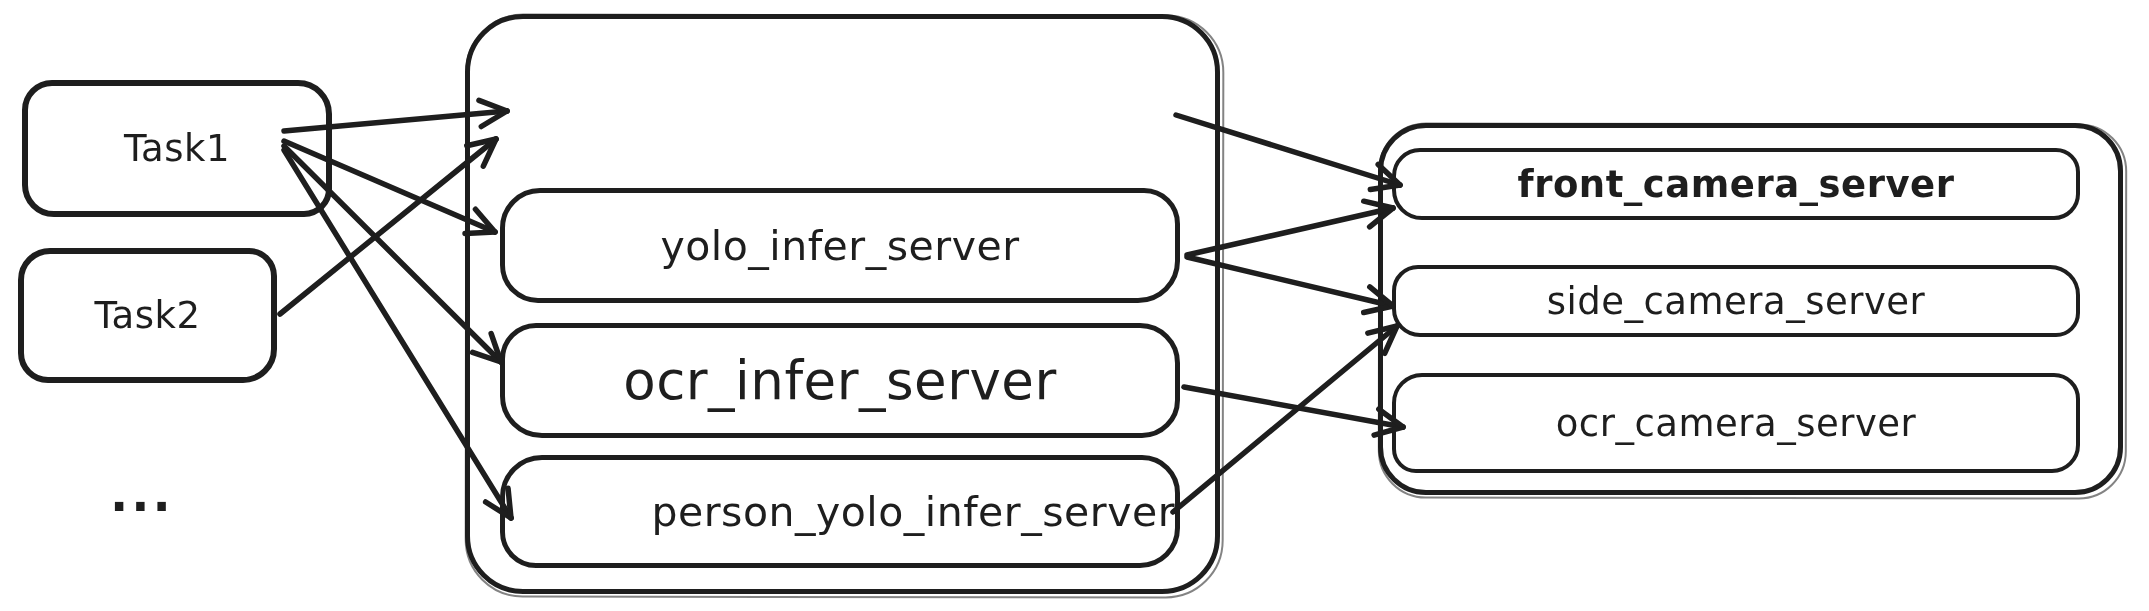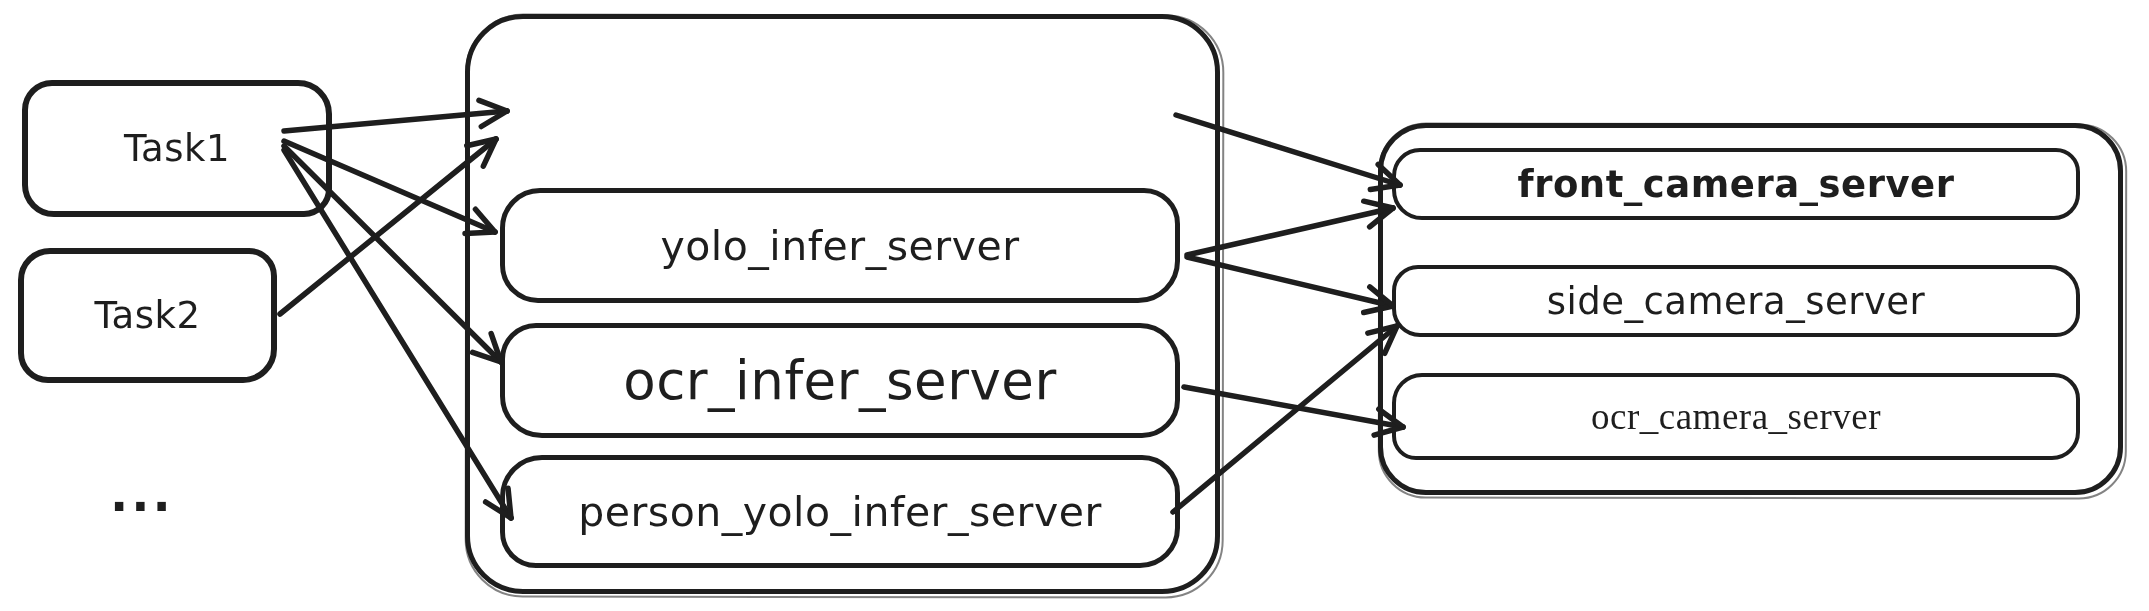--- a/index.html
+++ b/index.html
@@ -54,26 +54,26 @@
   .ellipsis{
     position:absolute;left:110px;top:470px;
     font-size:48px;font-weight:900;letter-spacing:3px;
     color:var(--stroke);z-index:2;line-height:1;
   }
   
   #infer-group{left:465px;top:14px;width:755px;height:580px;border-radius:58px;}
   #lane_infer_server{left:500px;top:53px;width:680px;height:120px;border-radius:38px 42px 36px 40px;font-size:41px;}
   #yolo_infer_server{left:500px;top:188px;width:680px;height:115px;border-radius:40px 36px 42px 38px;font-size:41px;}
   #ocr_infer_server{left:500px;top:323px;width:680px;height:115px;border-radius:36px 40px 38px 42px;font-size:53px;}
-  #person_yolo_infer_server{left:500px;top:455px;width:680px;height:113px;border-radius:42px 38px 40px 36px;font-size:41px;}
+  #person_yolo_infer_server{left:500px;top:455px;width:680px;height:113px;border-radius:42px 38px 40px 36px;font-size:41px;justify-content:flex-end;}
   
   #camera-group{left:1378px;top:123px;width:745px;height:372px;border-radius:48px;}
   #front_camera_server{left:1392px;top:148px;width:688px;height:72px;border-radius:28px 24px 26px 30px;border-width:4.5px;font-size:37px;font-weight:bold;}
   #side_camera_server{left:1392px;top:265px;width:688px;height:72px;border-radius:26px 30px 24px 28px;border-width:4.5px;font-size:37px;}
-  #ocr_camera_server{left:1392px;top:373px;width:688px;height:87px;border-radius:30px 26px 28px 24px;border-width:4.5px;font-size:37px;font-family:Liberation Serif, serif;}
+  #ocr_camera_server{left:1392px;top:373px;width:688px;height:100px;border-radius:30px 26px 28px 24px;border-width:4.5px;font-size:37px;}
 </style>
 </head>
 <body>
 
 <div class="canvas">
 
   <svg id="arrow-layer" viewBox="0 0 2149 611" xmlns="http://www.w3.org/2000/svg">
       <g stroke="#1e1e1e" stroke-width="5.5" stroke-linecap="round" fill="none">
         <line x1="284" y1="131" x2="507" y2="111"></line>
         <line x1="507" y1="111" x2="481.31873056602967" y2="126.50717254240188"></line>

